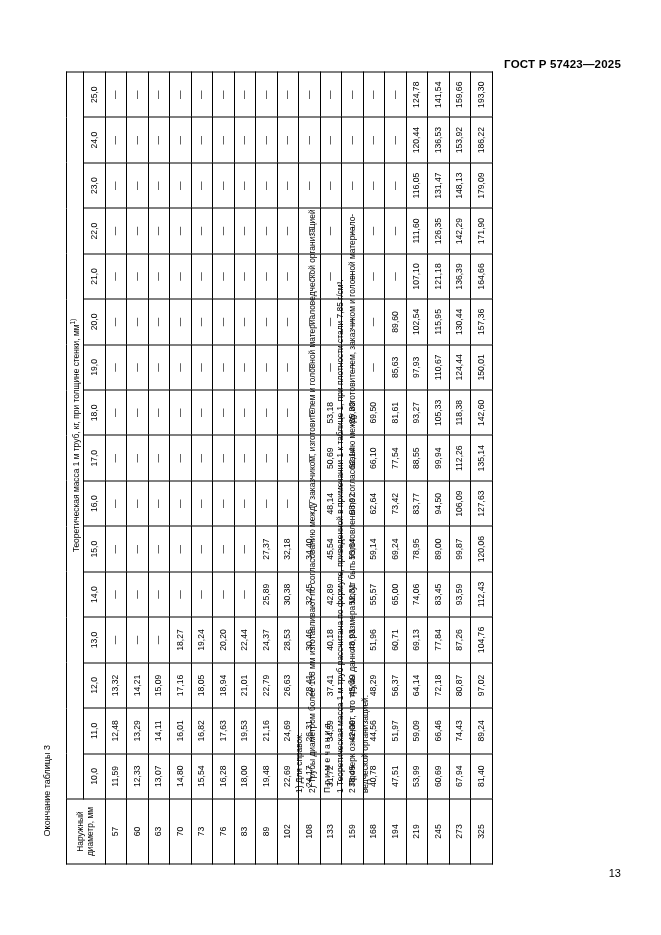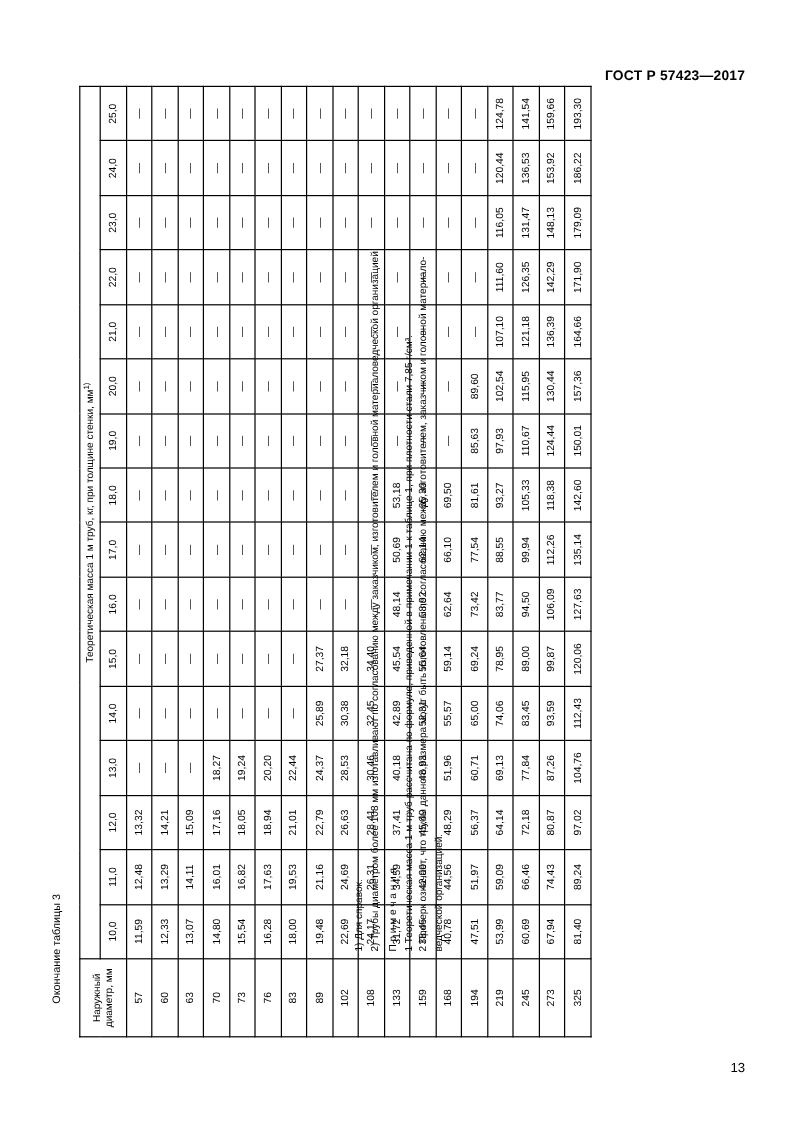--- a/index.html
+++ b/index.html
@@ -32,21 +32,21 @@
     left: 42px;
     top: 745px;
     font-size: 9px;
     writing-mode: vertical-rl;
     transform: rotate(180deg);
     white-space: nowrap;
   }
   .page-number {
     position: absolute;
     right: 40px;
-    bottom: 39px;
+    bottom: 56px;
     font-size: 11px;
   }
   
   .rot-wrap {
     position: absolute;
     left: 0;
     top: 0;
     width: 661px;
     height: 935px;
   }
@@ -106,21 +106,21 @@
     top: 50%;
     transform: translate(-50%, -50%) rotate(-90deg);
     transform-origin: 50% 50%;
   }
 </style>
 </head>
 <body>
 
 <div class="page">
 
-  <div class="std-header">ГОСТ Р 57423—2017</div>
+  <div class="std-header">ГОСТ Р 57423—2025</div>
 
   <div class="caption">Окончание таблицы 3</div>
 
   <div class="rot-wrap">
     <div class="rot-inner">
       <table class="data">
         <thead>
           <tr>
             <th class="corner" rowspan="2">
               <span>Наружный диаметр, мм</span>

